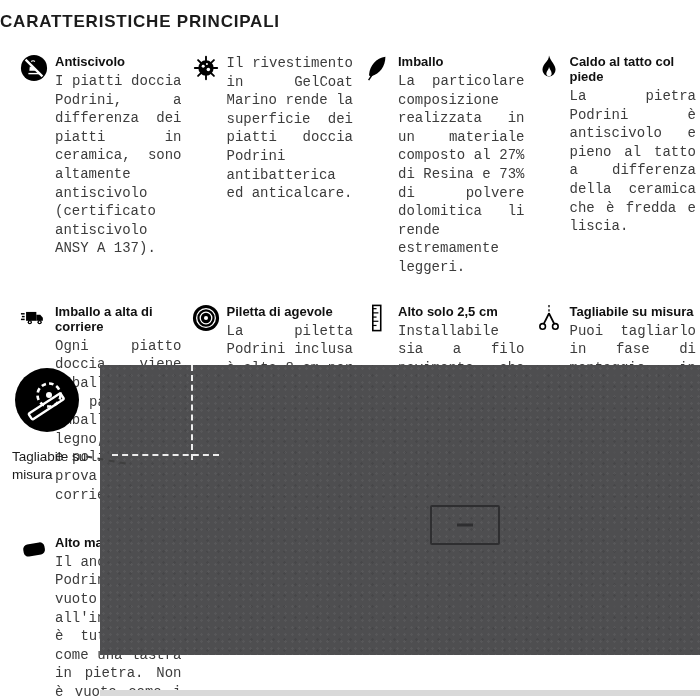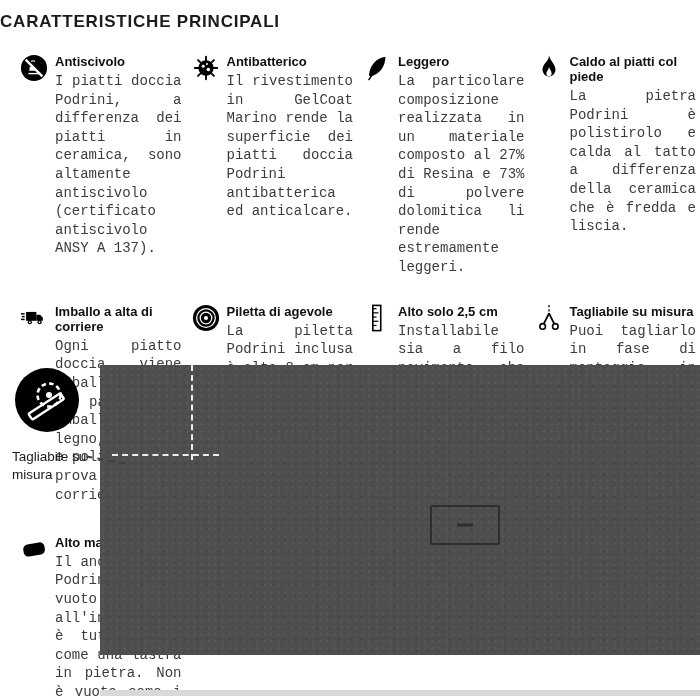--- a/index.html
+++ b/index.html
@@ -94,48 +94,47 @@
               <line x1="15" y1="7" x2="15" y2="3"></line>
               <line x1="20.7" y1="9.3" x2="23.5" y2="6.5"></line>
             </g>
             <circle cx="15" cy="15" r="8.2" fill="#000"></circle>
             <circle cx="12" cy="13" r="1.6" fill="#fff"></circle>
             <circle cx="17.5" cy="16.5" r="1.9" fill="#fff"></circle>
             <circle cx="16" cy="10.8" r="1.1" fill="#fff"></circle>
           </svg>
       </div>
       <div class="f-text">
-        <div class="f-title">Antibatterico</div>
         <div class="f-desc">Il rivestimento in GelCoat Marino rende la superficie dei piatti doccia Podrini antibatterica ed anticalcare.</div>
       </div>
     </div>
 
     <div class="feature">
       <div class="f-icon">
         <svg viewBox="0 0 30 30">
             <path d="M24 3 C14 4.5 7.5 12 6.5 22 C6.3 23.5 7.8 24.5 9 23.8 C18 21.5 24 13 24 3 Z" fill="#000"></path>
             <line x1="6" y1="28" x2="14" y2="16" stroke="#000" stroke-width="1.6"></line>
           </svg>
       </div>
       <div class="f-text">
-        <div class="f-title">Leggero</div>
+        <div class="f-title">Imballo</div>
         <div class="f-desc">La particolare composizione realizzata in un materiale composto al 27% di Resina e 73% di polvere dolomitica li rende estremamente leggeri.</div>
       </div>
     </div>
 
     <div class="feature">
       <div class="f-icon">
         <svg viewBox="0 0 30 30">
             <path d="M15 1.5 C15 8 8 10 8 17 a7 7 0 0 0 14 0 C22 11 17 8.5 15 1.5 Z" fill="#000"></path>
             <path d="M15 14 C15 17 12.2 18 12.2 21 a2.8 2.8 0 0 0 5.6 0 C17.8 18 15.8 17 15 14 Z" fill="#fff"></path>
           </svg>
       </div>
       <div class="f-text">
-        <div class="f-title">Caldo al piatti col piede</div>
-        <div class="f-desc">La pietra Podrini è polistirolo e calda al tatto a differenza della ceramica che è fredda e liscia.</div>
+        <div class="f-title">Caldo al tatto col piede</div>
+        <div class="f-desc">La pietra Podrini è antiscivolo e pieno al tatto a differenza della ceramica che è fredda e liscia.</div>
       </div>
     </div>
 
     <div class="feature">
       <div class="f-icon">
         <svg viewBox="0 0 30 30">
             <g stroke="#000" stroke-width="1.6">
               <line x1="1" y1="10.5" x2="5" y2="10.5"></line>
               <line x1="2" y1="13.5" x2="5" y2="13.5"></line>
               <line x1="1" y1="16.5" x2="5" y2="16.5"></line>

